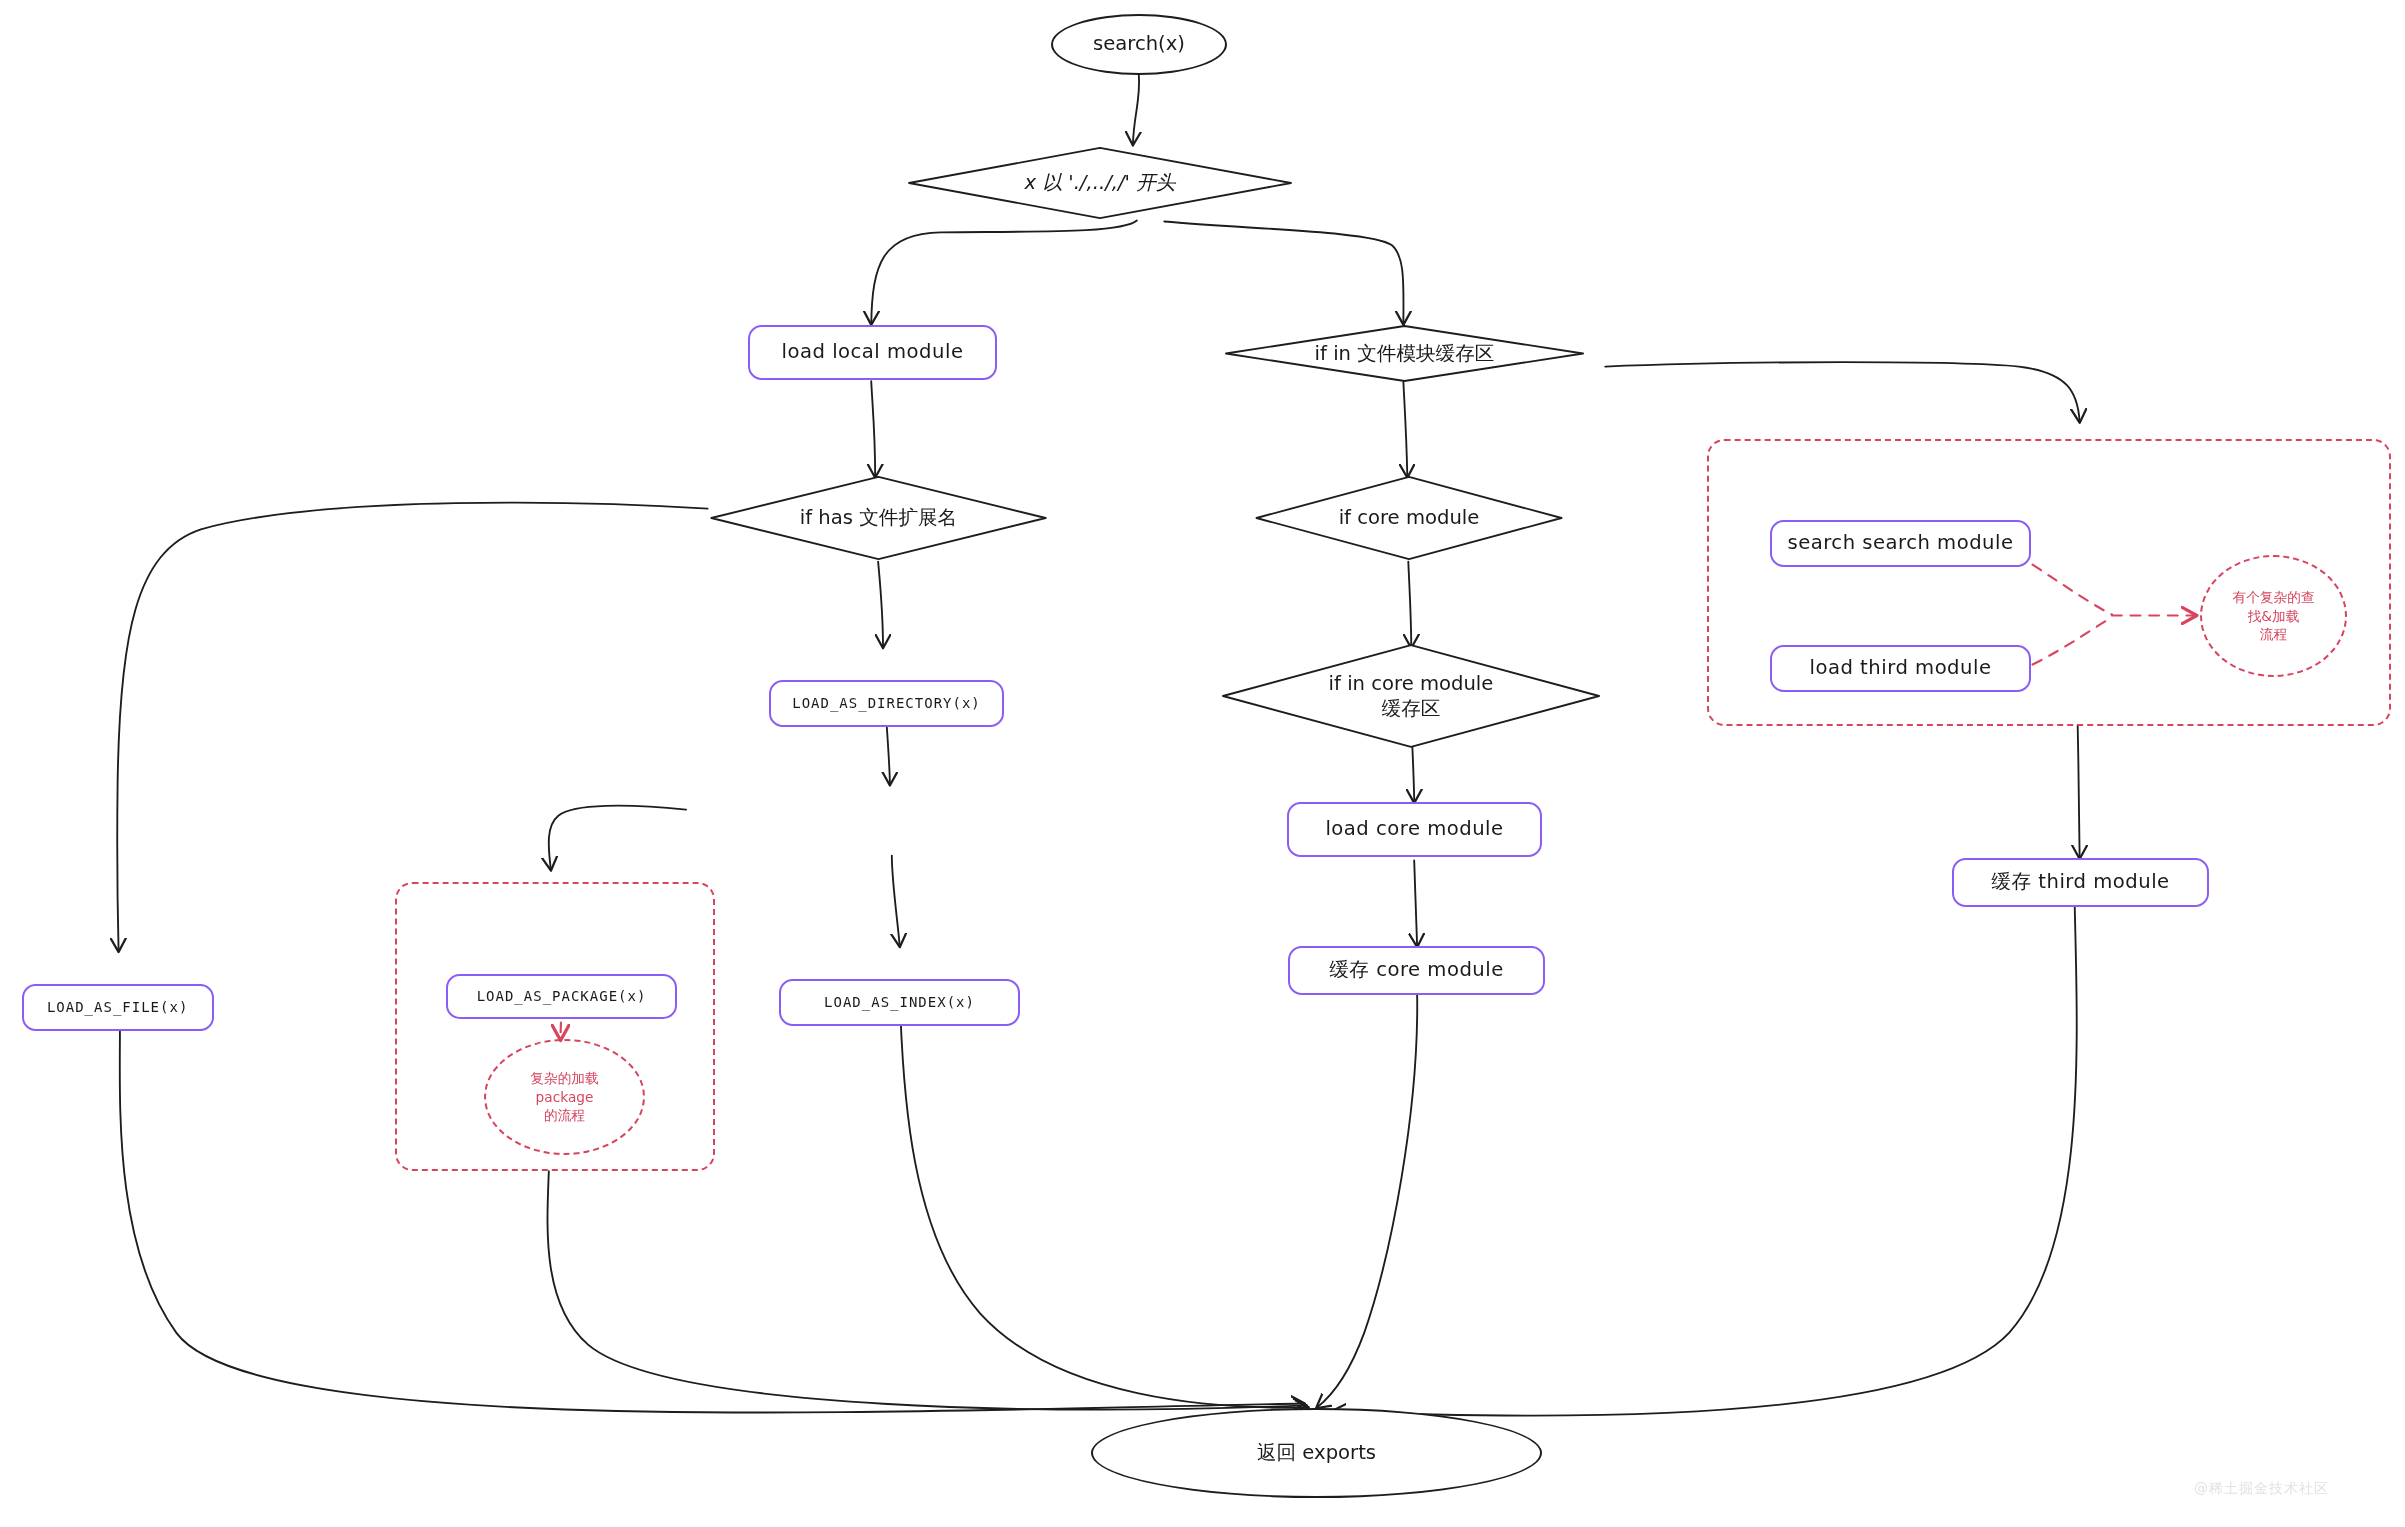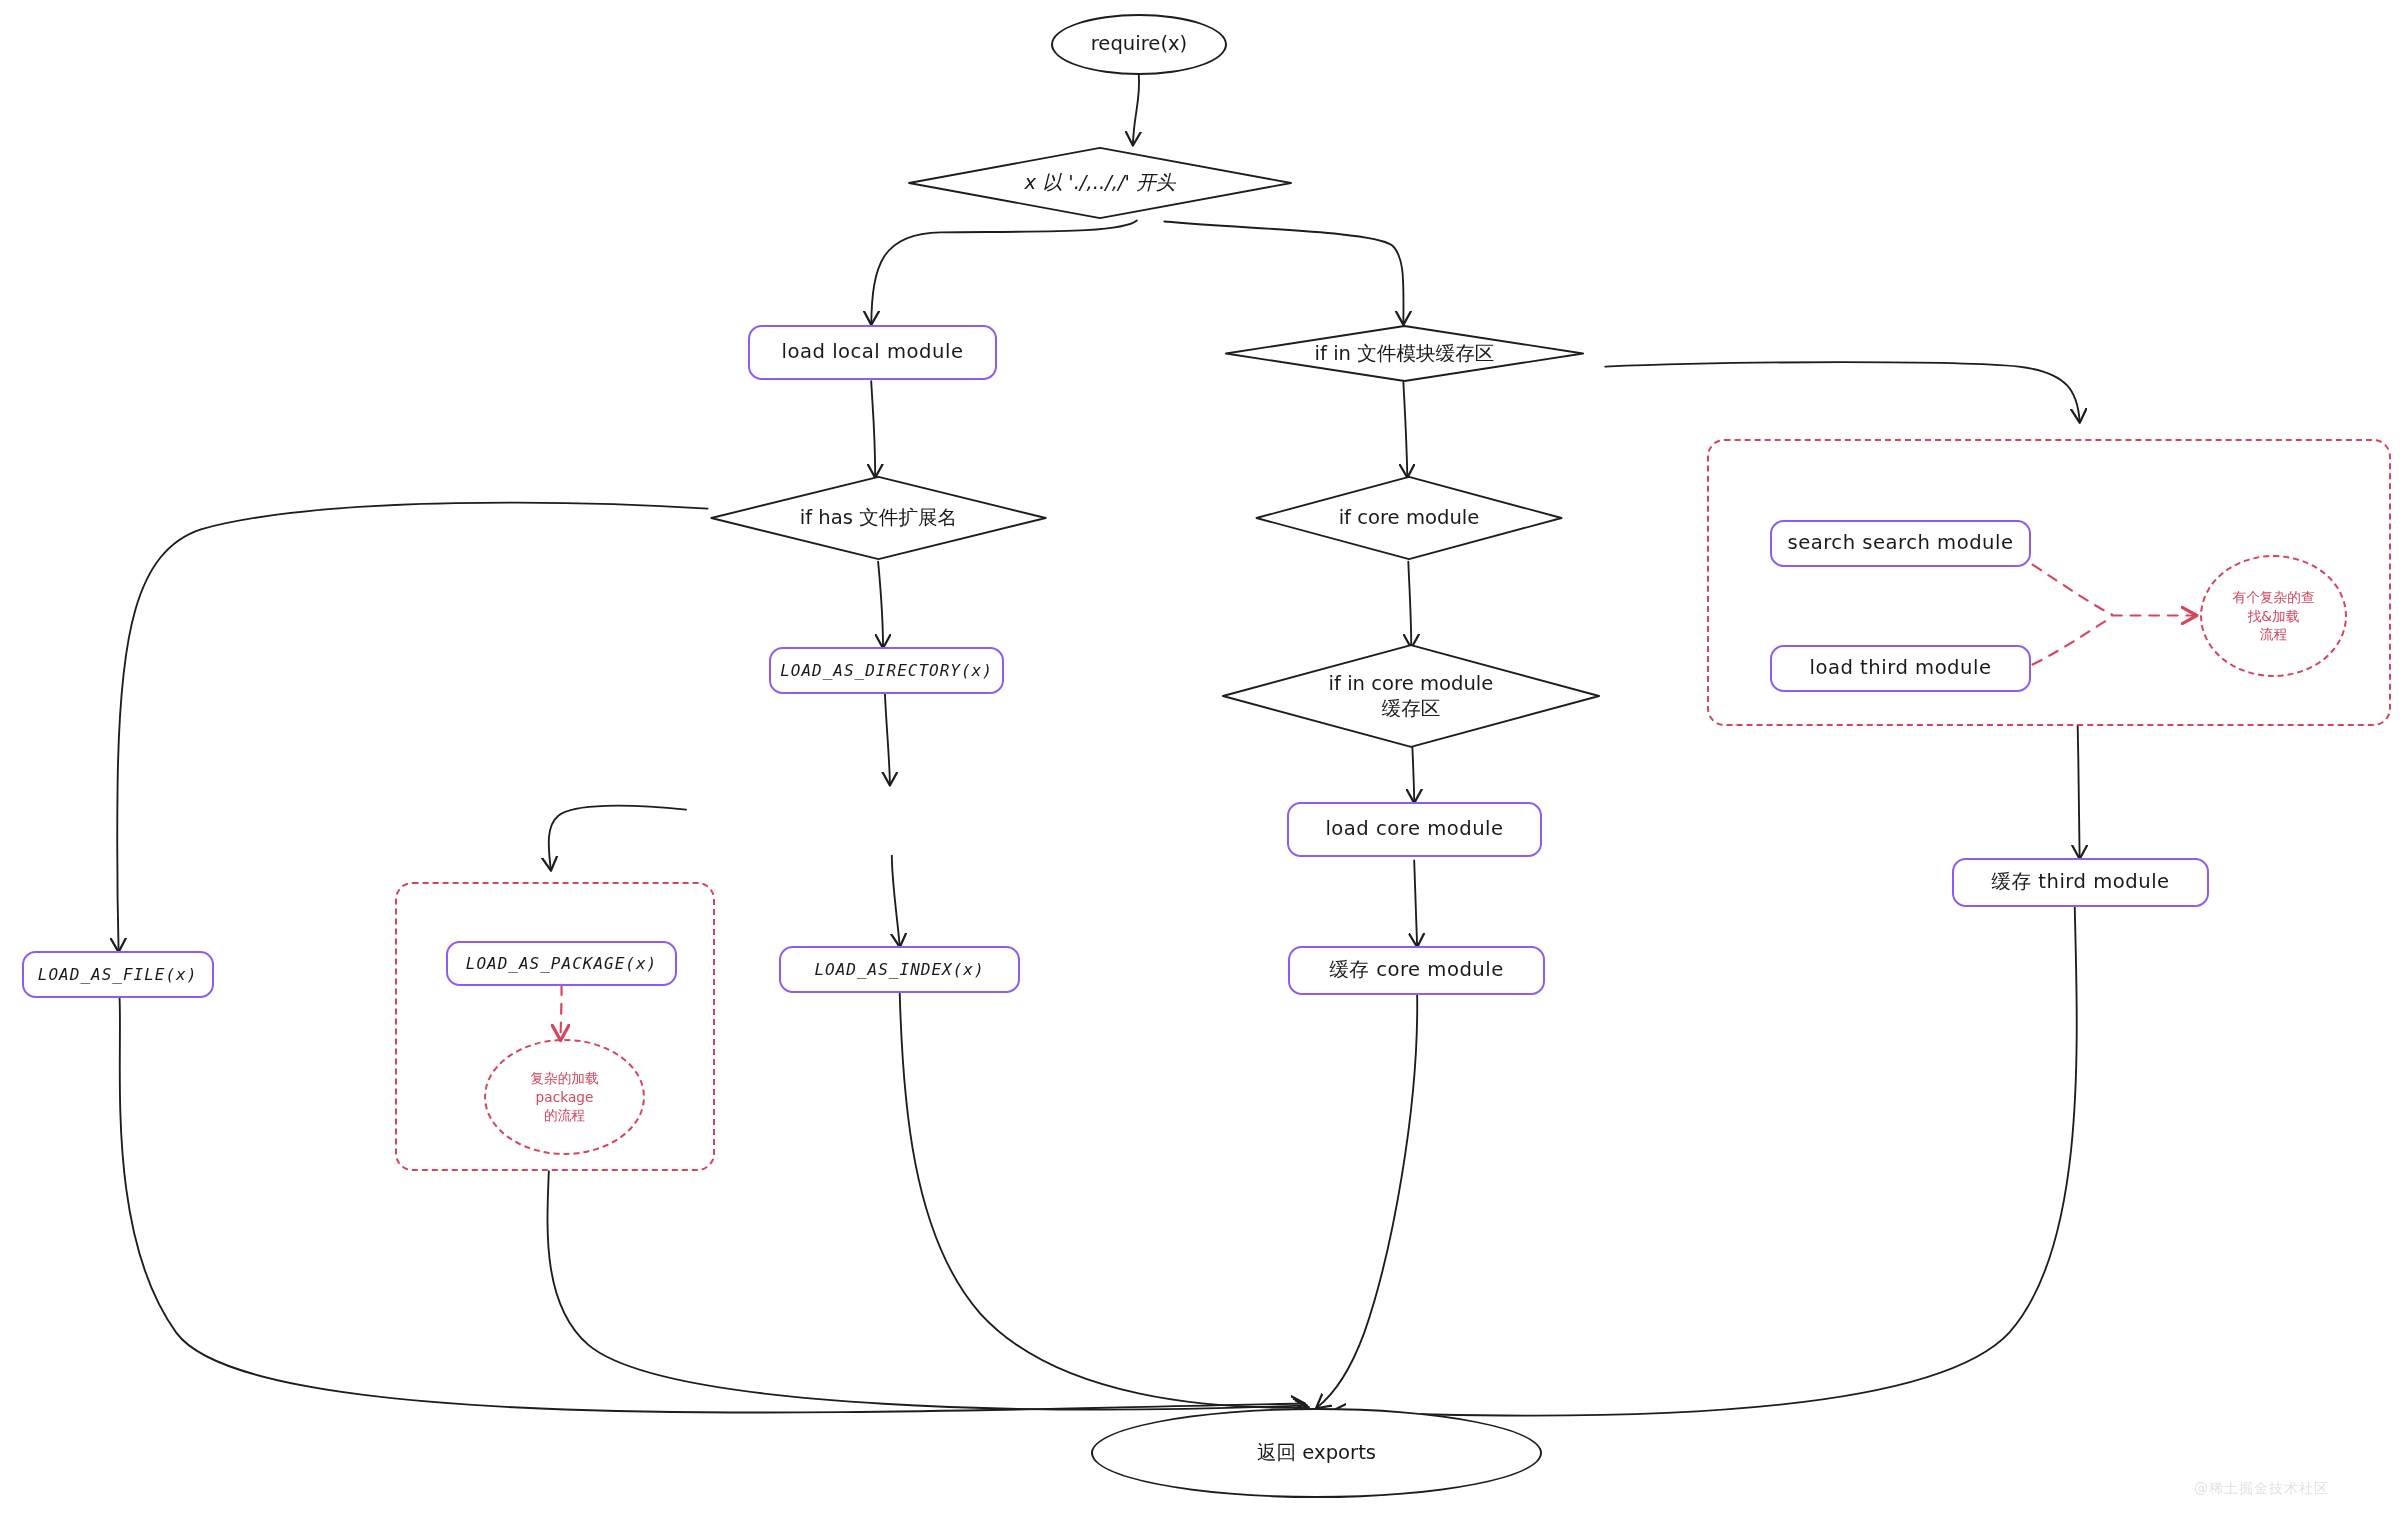--- a/index.html
+++ b/index.html
@@ -35,23 +35,23 @@
   }
   .node-box {
     border: 2px solid #8b5cf6;
     border-radius: 13.7px;
     background: #ffffff;
     font-size: 19.6px;
     letter-spacing: 0.5px;
   }
   .node-box.mono {
     font-family: "DejaVu Sans Mono", monospace;
-    font-size: 16px;
-    font-style: italic;
+    font-size: 14px;
     letter-spacing: 1px;
+    margin-top: 33px;
   }
   .node-ellipse {
     border: 2px solid #1d1d1d;
     border-radius: 50%;
     background: #ffffff;
     font-size: 19.6px;
   }
   .node-diamond-wrap {
     position: absolute;
   }
@@ -167,21 +167,21 @@
 
     <g fill="none" stroke="#d6455d" stroke-width="2.2" stroke-dasharray="10 9" stroke-linecap="round">
       <path d="M 2074 576 C 2110 600 2140 620 2155 627"></path>
       <path d="M 2074 678 C 2110 660 2140 638 2155 630"></path>
       <path d="M 2155 628 L 2240 628" marker-end="url(#arrowred)"></path>
       <path d="M 573 1005 C 573 1030 572 1048 572 1060" marker-end="url(#arrowred)"></path>
     </g>
   </svg>
 
   <div class="node node-ellipse" style="left:1051px; top:13.7px; width:176px; height:61px;">
-    <span>require(x)</span>
+    <span>search(x)</span>
   </div>
 
   <div class="node-diamond-wrap" style="left:904px; top:145px; width:392px; height:76px;font-style:italic;">
     <svg width="392" height="76" viewBox="0 0 400 78">
       <path d="M 4 39 L 200 3 L 396 39 L 200 75 Z" fill="#ffffff" stroke="#1d1d1d" stroke-width="1.9" stroke-linejoin="round"></path>
     </svg>
     <div class="node-diamond-label">x 以 './,../,/' 开头</div>
   </div>
 
   <div class="node node-box" style="left:748px; top:325px; width:249px; height:55px;">

